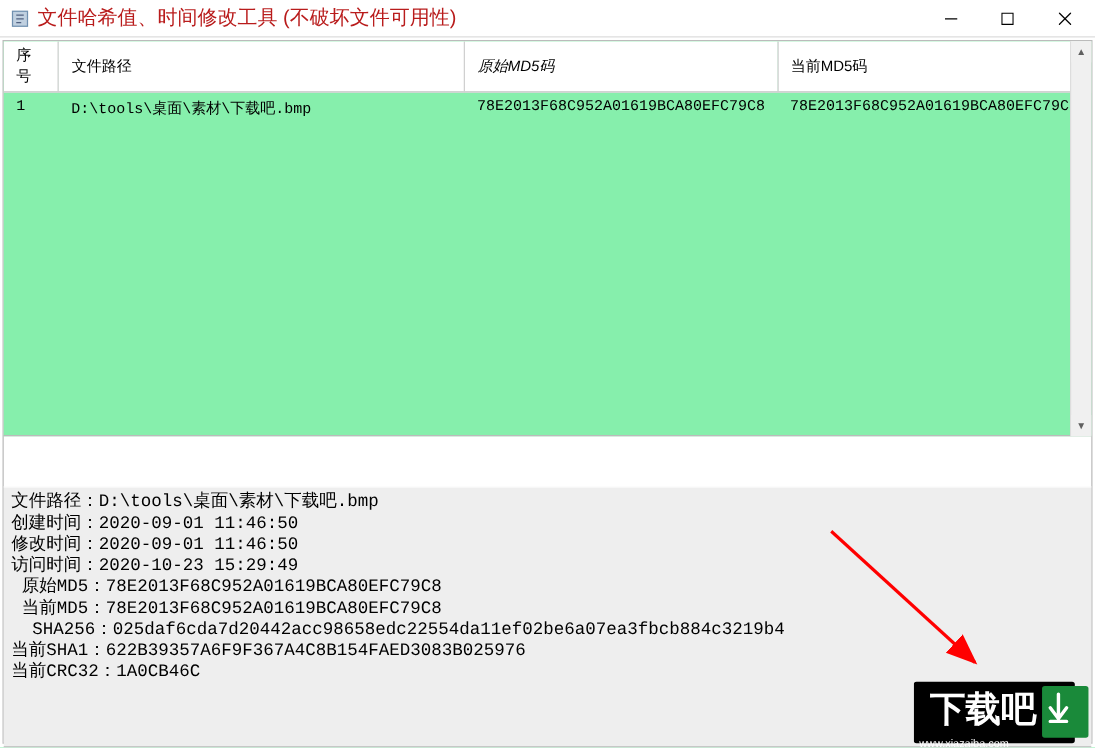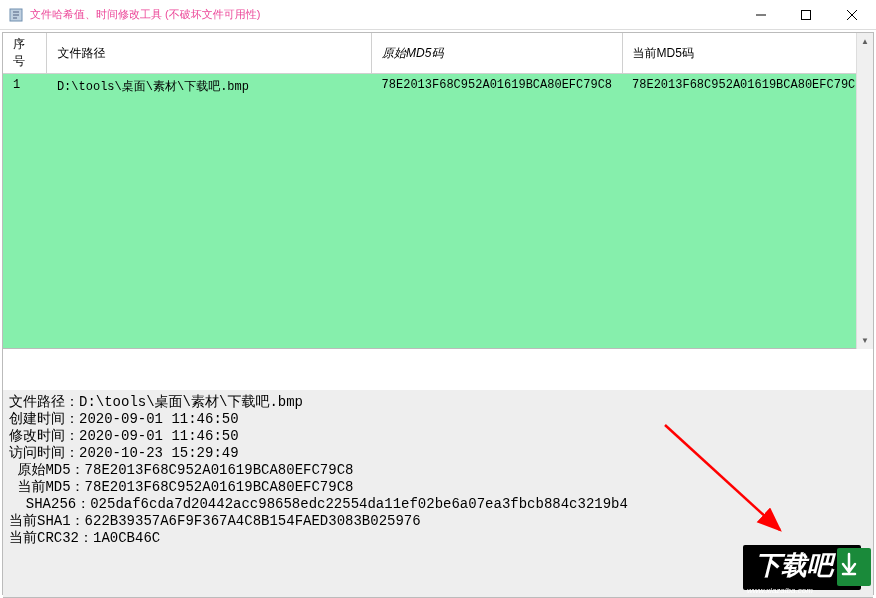--- a/index.html
+++ b/index.html
@@ -1,39 +1,39 @@
 <!DOCTYPE html>
 <html><head>
 <meta charset="utf-8">
 <style>
 * { box-sizing: border-box; margin: 0; padding: 0; }
 body { font-family: "Microsoft YaHei", SimSun, sans-serif; font-size: 12px; background: #fff; width: 876px; height: 598px; overflow: hidden; position: relative; }
 .titlebar { height: 30px; background: #fff; border-bottom: 1px solid #ddd; display: flex; align-items: center; padding-left: 8px; }
 .titlebar .icon { width: 16px; height: 16px; margin-right: 6px; display: inline-block; }
-.titlebar .title { flex: 1; color: #ec4899; font-size: 11px; }
+.titlebar .title { flex: 1; color: #b91c1c; font-size: 16px; }
 .winbtns { display: flex; height: 100%; }
 .winbtn { width: 45px; display: flex; align-items: center; justify-content: center; color: #333; font-size: 13px; }
 .winbtn.close { width: 48px; }
 .content { border: 1px solid #bbb; margin: 2px; position: relative; height: 563px; }
 .table-area { height: 316px; overflow: auto; border-bottom: 1px solid #bbb; background: #86efac; }
 table { width: 100%; border-collapse: collapse; font-size: 12px; }
 th { text-align: left; font-weight: normal; padding: 3px 10px; border-right: 1px solid #d0d0d0; border-bottom: 1px solid #d0d0d0; background: #fff; height: 20px; font-family: SimSun, sans-serif; }
 td { padding: 4px 10px; font-family: SimSun, "Courier New", monospace; vertical-align: top; }
 .col-seq { width: 46px; }
 .col-name { width: 366px; }
 .col-md5o { width: 214px; font-style: italic; }
 .detail-area { height: 209px; background: #eee; border-top: 1px solid #fff; border-bottom: 1px solid #bbb; padding: 4px 6px; font-family: SimSun, "Courier New", monospace; font-size: 14px; line-height: 17px; white-space: pre; overflow: hidden; margin-top: 40px; }
 .bottom-bar { height: 34px; display: flex; align-items: center; padding: 0 8px; background: #f0f0f0; }
 .checkbox-wrap { display: flex; align-items: center; gap: 4px; font-family: SimSun, sans-serif; }
 .checkbox-wrap input { width: 13px; height: 13px; }
 .author { margin-left: 190px; font-family: SimSun, sans-serif; }
 .spacer { flex: 1; }
 .btn { background: #e1e1e1; border: 1px solid #adadad; padding: 4px 14px; margin-left: 8px; font-family: SimSun, "Microsoft YaHei", sans-serif; font-size: 12px; cursor: pointer; }
 .arrow-overlay { position: absolute; pointer-events: none; }
-.watermark { position: absolute; right: 3px; bottom: 3px; width: 130px; height: 55px; pointer-events: none; font-style: italic; }
+.watermark { position: absolute; right: 3px; bottom: 3px; width: 142px; height: 55px; pointer-events: none; }
 .scrollbar-v { position: absolute; right: 0; top: 0; width: 17px; height: 316px; background: #f0f0f0; border-left: 1px solid #ddd; }
 .scrollbar-btn { height: 17px; display: flex; align-items: center; justify-content: center; background: #f0f0f0; font-size: 8px; color: #606060; }
 .scrollbar-track { height: 282px; }
 </style>
 </head>
 <body>
 
 <div class="titlebar">
   <span class="icon">
     <svg viewBox="0 0 16 16">

